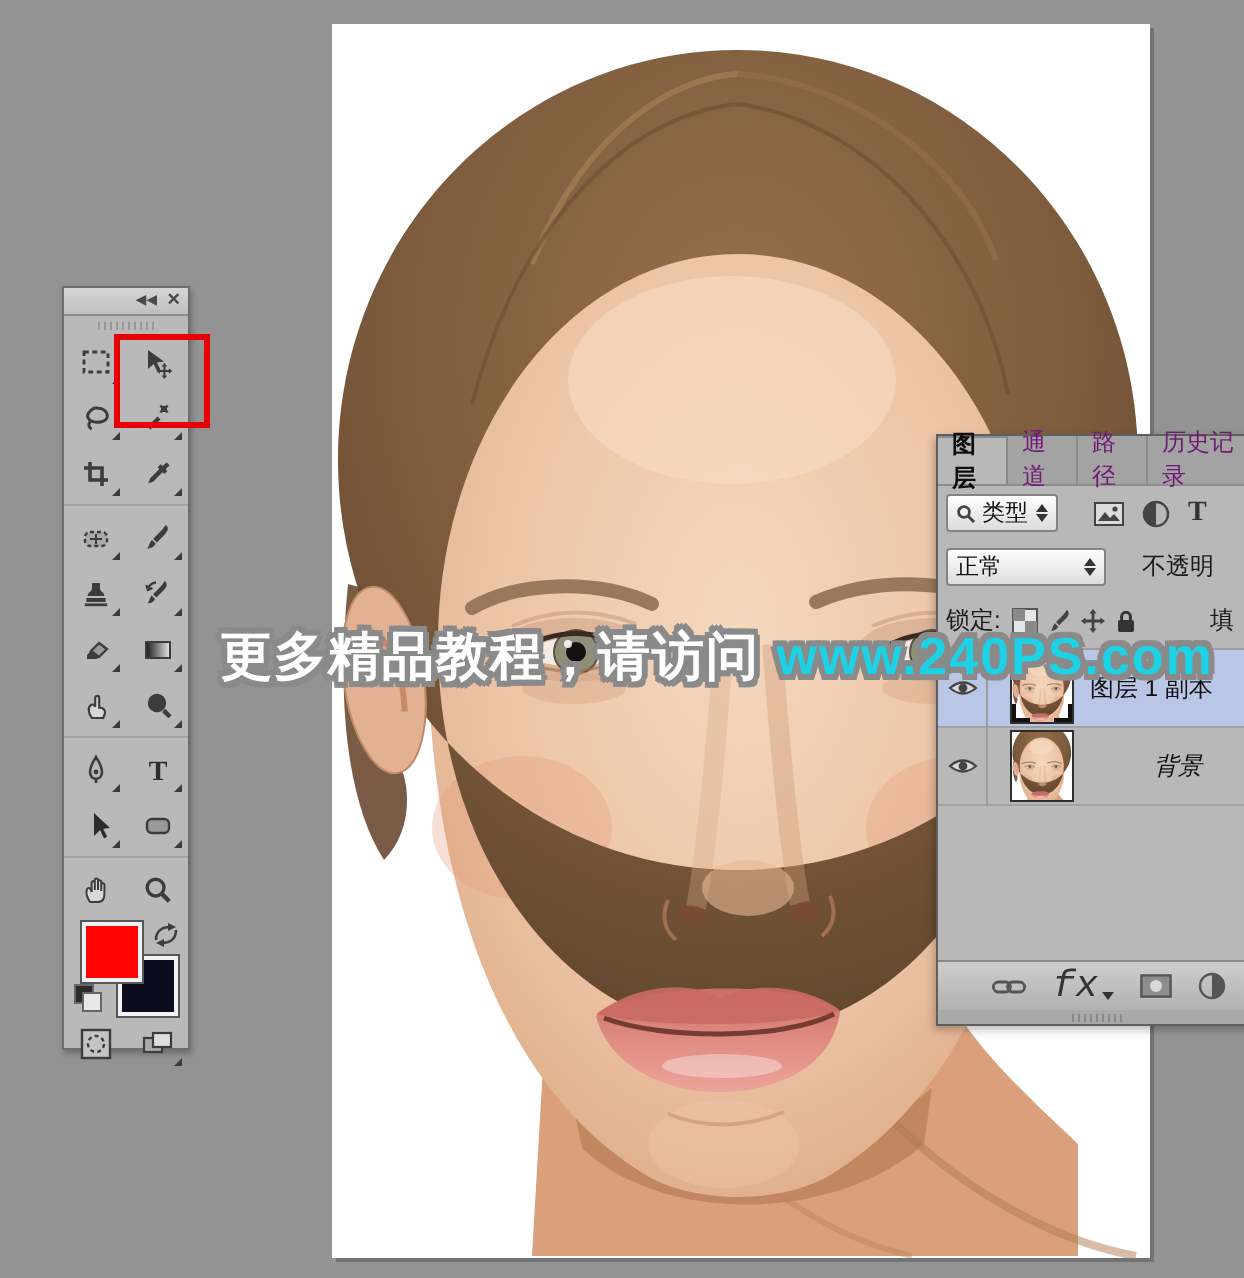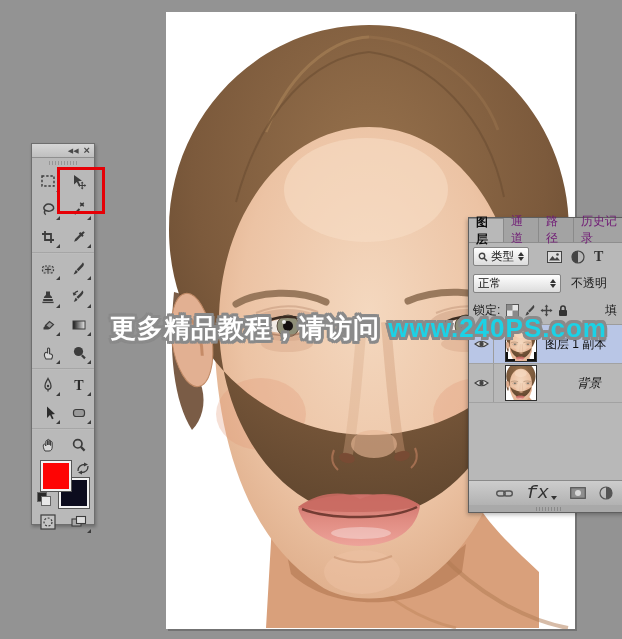--- a/index.html
+++ b/index.html
@@ -399,28 +399,28 @@
           <svg width="14" height="14">
               <circle cx="7" cy="7" r="6" fill="none" stroke="#444" stroke-width="1.2"></circle>
               <path d="M7,1 A6,6 0 0 0 7,13 Z" fill="#444"></path>
             </svg>
         </span>
         <span id="type-icon-t">T</span>
       </div>
     </div>
 
     <div class="prow">
-      <div class="pselect" style="width:88px;">
+      <div class="pselect" style="width:80px;">
         <span>正常</span>
         <span class="updown">
             <i class="up"></i>
             <i class="dn"></i>
           </span>
       </div>
-      <span class="plabel" style="margin-left:6px;">不透明</span>
+      <span class="plabel" style="margin-left:14px;">不透明</span>
     </div>
 
     <div class="prow">
       <span class="plabel">锁定:</span>
       <span class="picon" style="margin-left:2px;">
         <svg width="13" height="13">
             <rect x="0.5" y="0.5" width="12" height="12" fill="#e6e6e6" stroke="#555"></rect>
             <rect x="0.5" y="0.5" width="6" height="6" fill="#8a8a8a"></rect>
             <rect x="6.5" y="6.5" width="6" height="6" fill="#8a8a8a"></rect>
           </svg>

